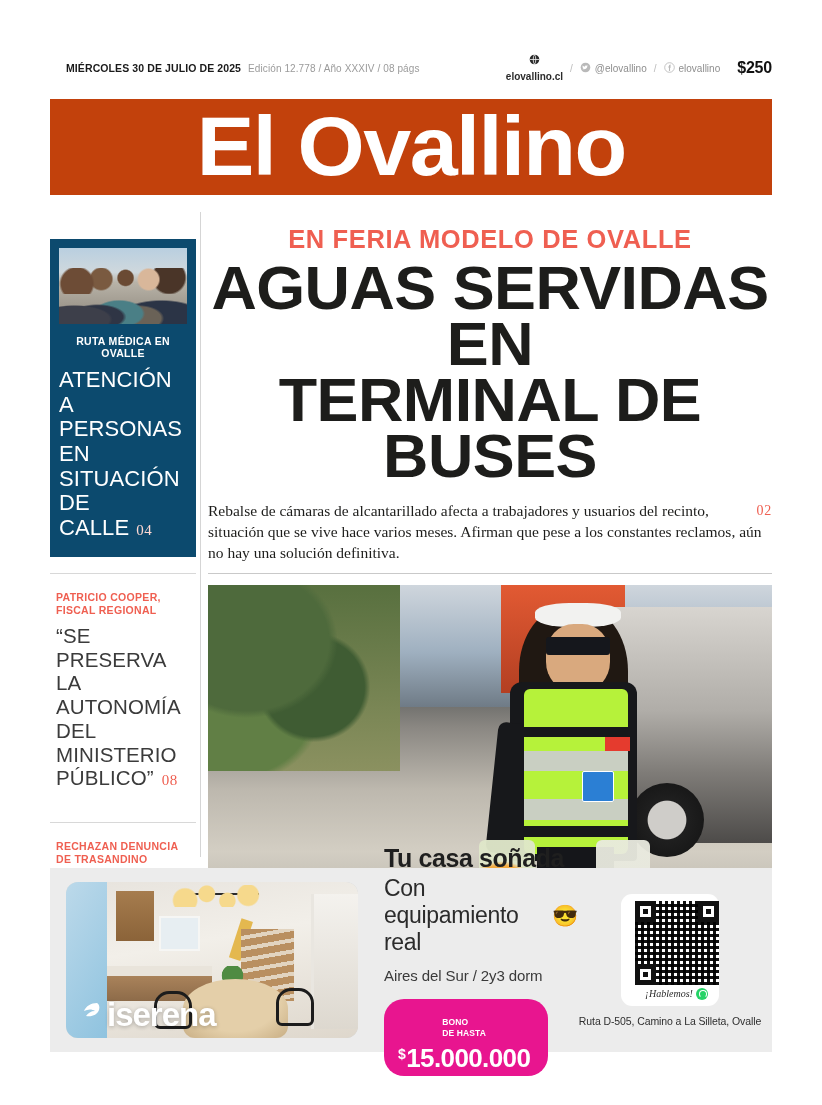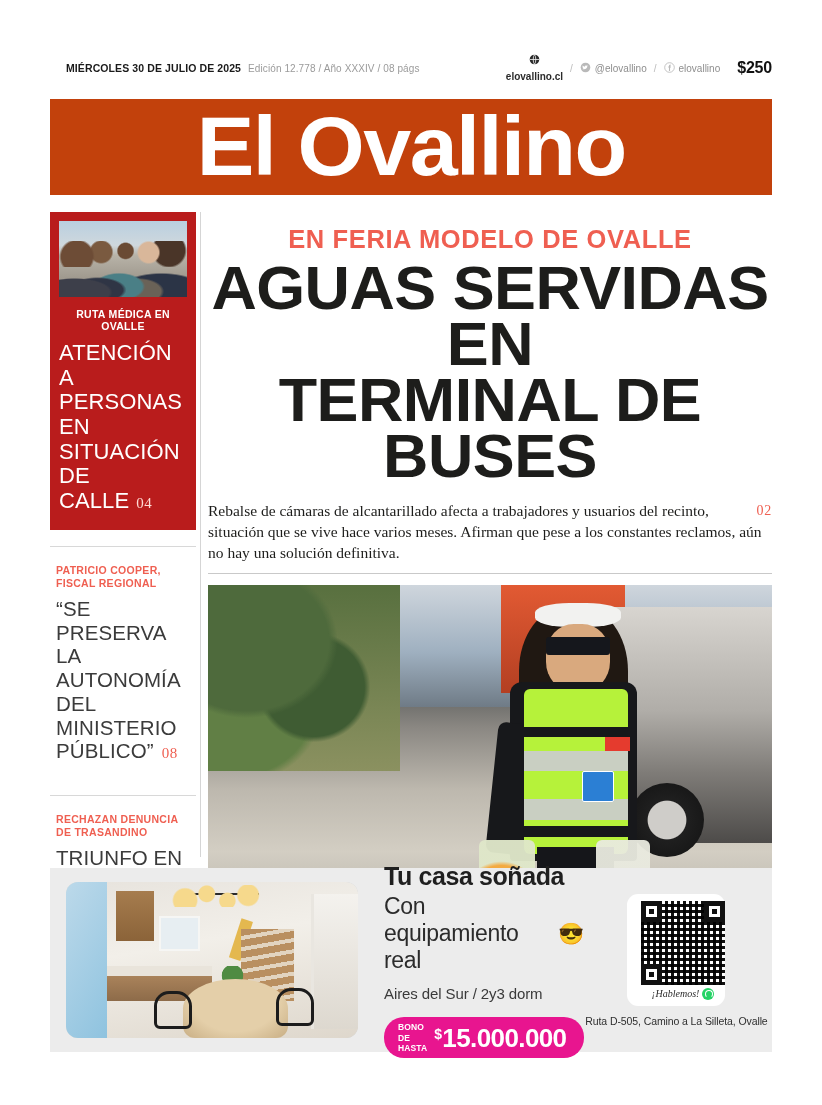--- a/index.html
+++ b/index.html
@@ -95,23 +95,24 @@
   }
 
   
   .sidebar {
     position: absolute;
     left: 50px;
     top: 212px;
     width: 146px;
   }
   .side-card {
-    background: #b91c1c;
+    background: #0c4a6e;
     padding: 9px 9px 16px 9px;
     width: 146px;
+    margin-top: 27px;
   }
   .side-card-photo {
     width: 128px;
     height: 76px;
     overflow: hidden;
     position: relative;
     background: #8d97a3;
   }
   .side-kicker {
     margin-top: 11px;
@@ -361,23 +362,24 @@
     color: #3a3a3a;
     margin-top: 11px;
     letter-spacing: -0.1px;
   }
   .ad-badge {
     margin-top: 15px;
     background: #e8158f;
     border-radius: 20px;
     display: inline-flex;
     align-items: center;
-    padding: 5px 18px 5px 14px;
+    padding: 18px 18px 5px 14px;
     color: #ffffff;
     gap: 7px;
+    flex-direction: column;
   }
   .ad-badge-small {
     font-size: 8.5px;
     font-weight: bold;
     line-height: 1.18;
     letter-spacing: 0.1px;
   }
   .ad-badge-amount {
     font-family: "Liberation Sans Narrow", "Liberation Sans", sans-serif;
     font-weight: bold;
@@ -795,20 +797,29 @@
       <div class="adphoto-counter"></div>
       <div class="adphoto-rail"></div>
       <div class="adphoto-stairs"></div>
       <div class="adphoto-door"></div>
       <div class="adphoto-lampbar"></div>
       <div class="adphoto-lamp"></div>
       <div class="adphoto-plant"></div>
       <div class="adphoto-table"></div>
       <div class="adphoto-chair c1"></div>
       <div class="adphoto-chair c2"></div>
+      <div class="ad-logo">
+        <span class="ad-logo-mark">
+          <svg width="27" height="30" viewBox="0 0 27 30">
+              <path d="M2 2h23v26H2z" fill="none"></path>
+              <path d="M20 3c-6 0-11 3-13 8 4-2 8-2 11 0-4 0-7 2-9 5 6 1 11-1 13-6 1-3 0-6-2-7z" fill="#fff"></path>
+            </svg>
+        </span>
+        <span>iserena</span>
+      </div>
     </div>
 
     <div class="ad-body">
       <div class="ad-h1">Tu casa soñada</div>
       <div class="ad-h2">
         <span>Con equipamiento real</span>
         <span class="ad-emoji">😎</span>
       </div>
       <div class="ad-h3">Aires del Sur / 2y3 dorm</div>
       <div class="ad-badge">

